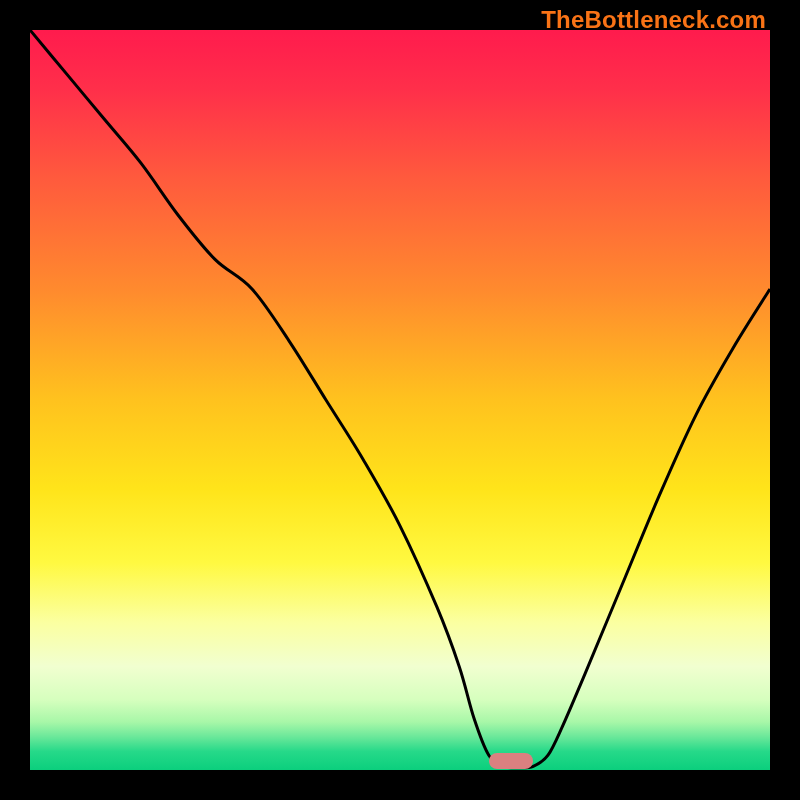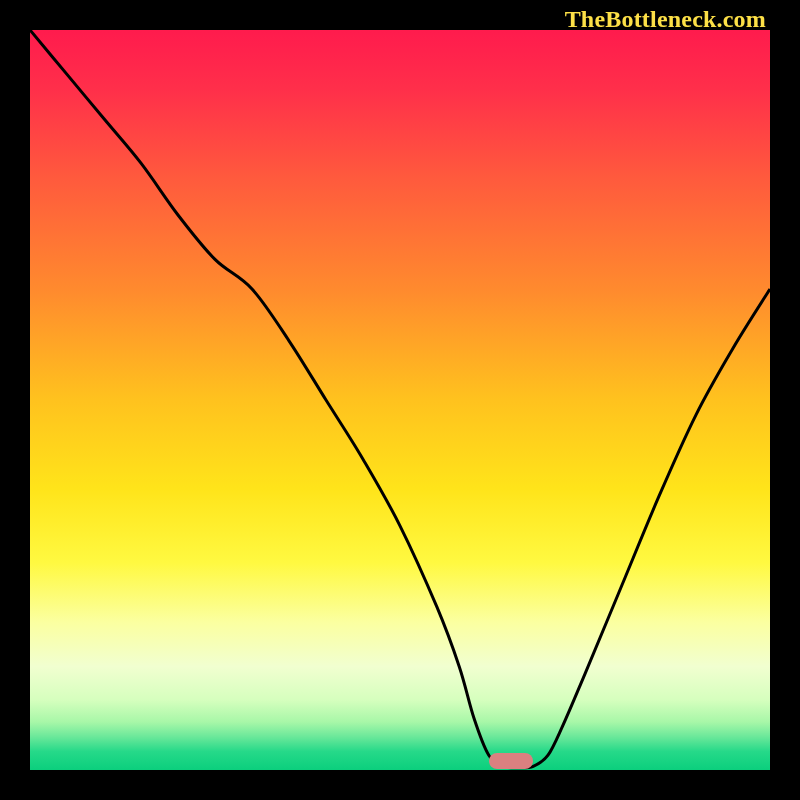--- a/index.html
+++ b/index.html
@@ -27,24 +27,24 @@
     overflow: hidden;
   }
   .gradient {
     position: absolute;
     left: 0; top: 0; right: 0; bottom: 0;
   }
   .watermark {
     position: absolute;
     top: 6px;
     right: 34px;
-    font-family: Liberation Serif, serif;
+    font-family: Liberation Sans, sans-serif;
     font-size: 24px;
     font-weight: 600;
-    color: #fde047;
+    color: #f97316;
     letter-spacing: 0.2px;
   }
   svg.curve {
     position: absolute;
     left: 0; top: 0;
     width: 740px;
     height: 740px;
   }
   .marker {
     position: absolute;

